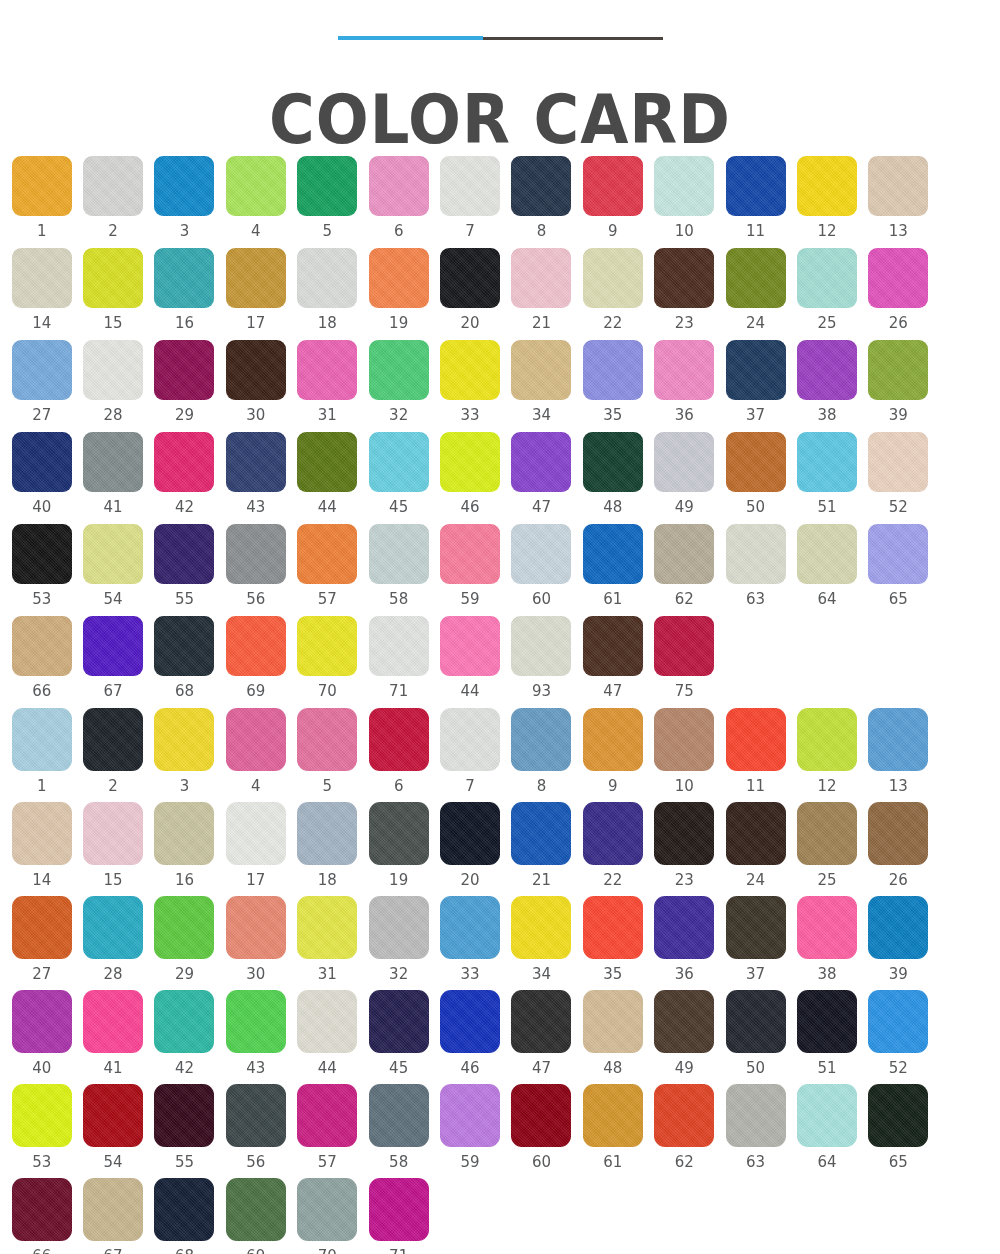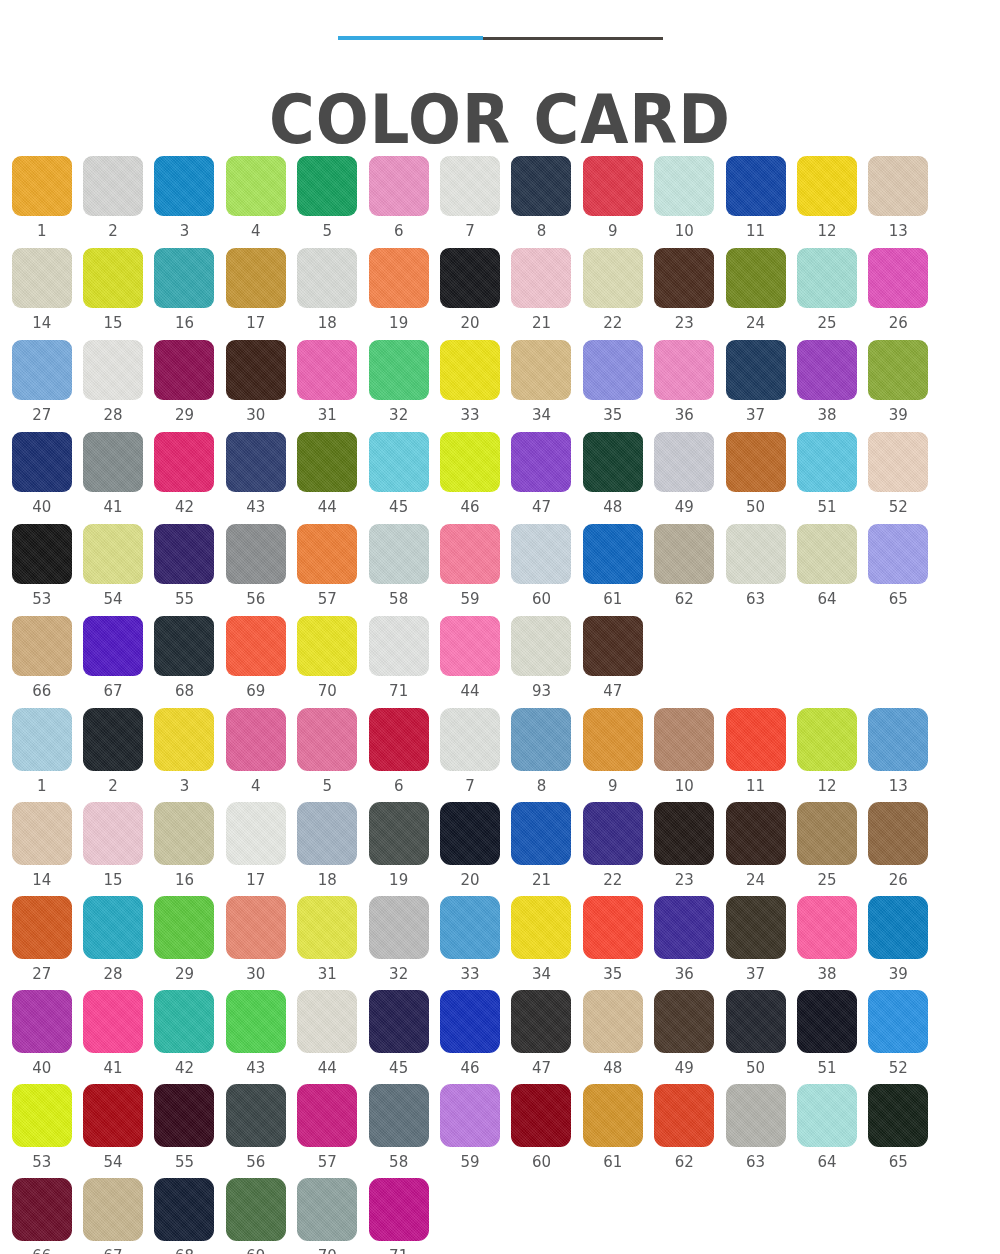--- a/index.html
+++ b/index.html
@@ -410,20 +410,24 @@
           <div class="caption">44</div>
         </div>
         <div class="cell">
           <div class="swatch" style="background-color: rgb(219, 221, 208);"></div>
           <div class="caption">93</div>
         </div>
         <div class="cell">
           <div class="swatch" style="background-color: rgb(76, 45, 32);"></div>
           <div class="caption">47</div>
         </div>
+        <div class="cell">
+          <div class="swatch" style="background-color: rgb(188, 22, 64);"></div>
+          <div class="caption">75</div>
+        </div>
       </div>
   </div>
 
   <div class="group group-2">
     <div class="grid" id="grid-2">
         <div class="cell">
           <div class="swatch tall" style="background-color: rgb(167, 207, 224);"></div>
           <div class="caption">1</div>
         </div>
         <div class="cell">

